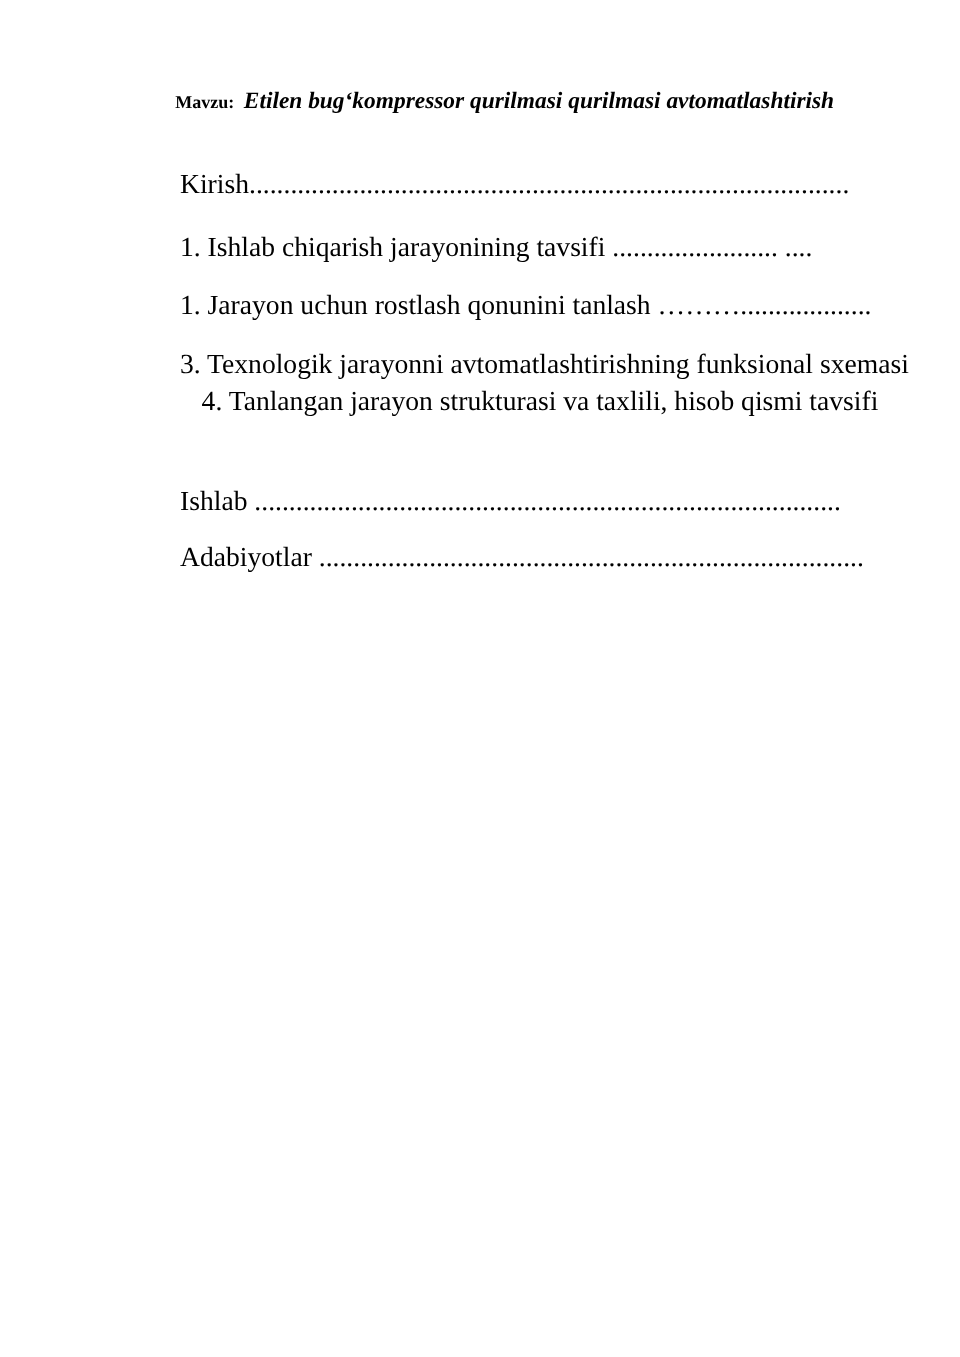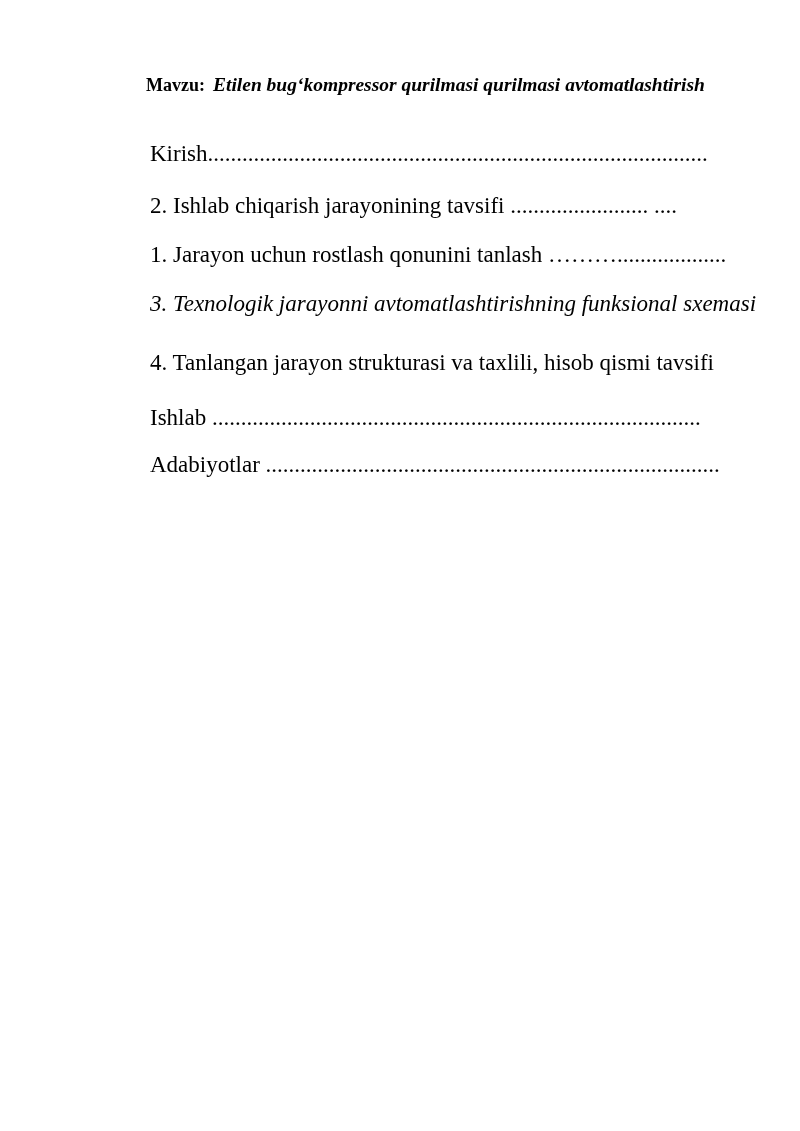--- a/index.html
+++ b/index.html
@@ -1,29 +1,29 @@
 <!DOCTYPE html>
 <html><head>
 <meta charset="utf-8">
 <style>
   html, body { margin: 0; padding: 0; background: #ffffff; }
   body { width: 800px; height: 1131px; position: relative; overflow: hidden;
          font-family: "Liberation Serif", serif; color: #000; }
   .title { position: absolute; left: 146px; top: 74px; white-space: nowrap; }
-  .title .label { font-weight: bold; font-size: 18px; }
+  .title .label { font-weight: bold; font-size: 15px; }
   .title .topic { font-weight: bold; font-style: italic; font-size: 19.5px; margin-left: 4px; }
   .line { position: absolute; left: 150px; font-size: 23px; white-space: nowrap; }
 </style>
 </head>
 <body>
 
 <div class="title">
   <span class="label">Mavzu:</span>
   <span class="topic">Etilen bug‘kompressor qurilmasi qurilmasi avtomatlashtirish</span>
 </div>
 
 <div class="line" style="top:141px;">Kirish.......................................................................................</div>
-<div class="line" style="top:193px;">2. Ishlab chiqarish jarayonining tavsifi ........................ ....</div>
+<div class="line" style="top:193px;">1. Ishlab chiqarish jarayonining tavsifi ........................ ....</div>
 <div class="line" style="top:242px;">1. Jarayon uchun rostlash qonunini tanlash ………...................</div>
-<div class="line" style="top:291px;font-style:italic;">3. Texnologik jarayonni avtomatlashtirishning funksional sxemasi</div>
-<div class="line" style="top:350px;">4. Tanlangan jarayon strukturasi va taxlili, hisob qismi tavsifi</div>
+<div class="line" style="top:291px;">3. Texnologik jarayonni avtomatlashtirishning funksional sxemasi</div>
+<div class="line" style="top:322px;margin-left:18px;">4. Tanlangan jarayon strukturasi va taxlili, hisob qismi tavsifi</div>
 <div class="line" style="top:405px;">Ishlab .....................................................................................</div>
 <div class="line" style="top:452px;">Adabiyotlar ...............................................................................</div>
 
 </body></html>

